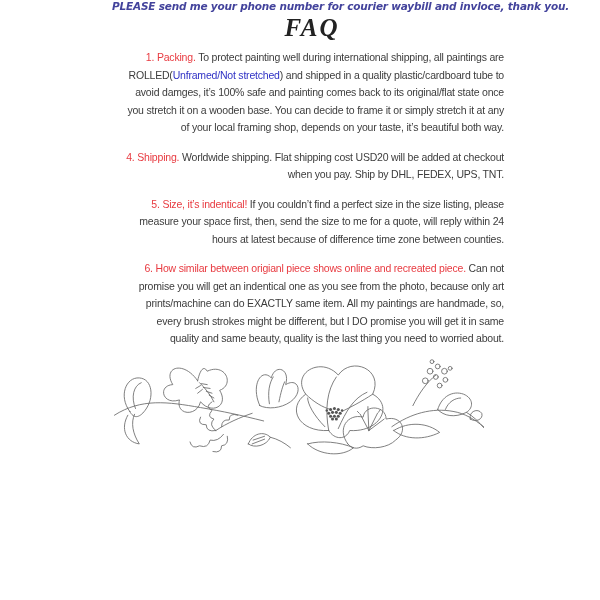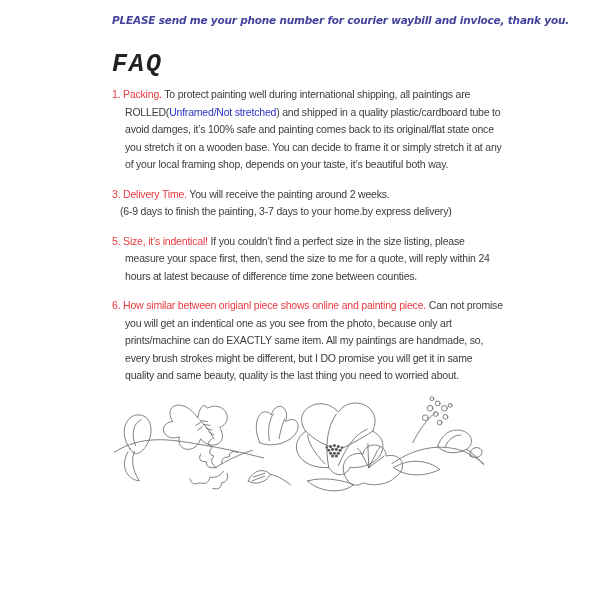--- a/index.html
+++ b/index.html
@@ -10,47 +10,47 @@
   }
   *{margin:0;padding:0;box-sizing:border-box;}
   html,body{width:600px;height:600px;}
   body{
     background:#ffffff;
     overflow:hidden;
     font-family:"Liberation Sans",sans-serif;
   }
   .page{
     width:600px;height:600px;
-    padding-top:14px;
     position:relative;
   }
   .content{
     padding-left:112px;
     width:512px;
   }
   .top-note{
     font-family:"DejaVu Sans",sans-serif;
     font-style:italic;
     font-weight:600;
     font-size:10.5px;
     letter-spacing:-0.2px;
     color:var(--note-ink);
     white-space:nowrap;
   }
   .faq-heading{
-    font-family:Liberation Mono, monospace;
+    font-family:Liberation Serif, serif;
     font-style:italic;
     font-weight:600;
     font-size:25px;
     letter-spacing:2px;
     color:#222;
-    margin-top:24px;
+    margin-top:2px;
     margin-bottom:7px;
+    text-align:center;
   }
-  .faq-list{ width:392px; }
+  .faq-list{ width:392px;text-align:right; }
   .faq-item{
     font-size:10.5px;
     line-height:17.5px;
     letter-spacing:-0.2px;
     color:var(--body-ink);
     padding-left:13px;
     text-indent:-13px;
     margin-bottom:12px;
   }
   .faq-item:last-child{margin-bottom:0;}
@@ -77,37 +77,36 @@
 
     <div class="faq-list">
 
       <div class="faq-item">
         <span class="num">1.</span>
         <span class="title">Packing.</span>
         <span class="body">To protect painting well during international shipping, all paintings are ROLLED(</span><span class="link">Unframed/Not stretched</span><span class="body">) and shipped in a quality plastic/cardboard tube to avoid damges, it’s 100% safe and painting comes back to its original/flat state once you stretch it on a wooden base. You can decide to frame it or simply stretch it at any of your local framing shop, depends on your taste, it’s beautiful both way.</span>
       </div>
 
 
+
       <div class="faq-item">
-        <span class="num">3.</span>
-        <span class="title">Delivery Time.</span>
-        <span class="body">You will receive the painting around 2 weeks.</span>
-        <div class="sub-line">(6-9 days to finish the painting, 3-7 days to your home.by express delivery)</div>
+        <span class="num">4.</span>
+        <span class="title">Shipping.</span>
+        <span class="body">Worldwide shipping. Flat shipping cost USD20 will be added at checkout when you pay. Ship by DHL, FEDEX, UPS, TNT.</span>
       </div>
-
 
       <div class="faq-item">
         <span class="num">5.</span>
         <span class="title">Size, it’s indentical!</span>
         <span class="body">If you couldn’t find a perfect size in the size listing, please measure your space first, then, send the size to me for a quote, will reply within 24 hours at latest because of difference time zone between counties.</span>
       </div>
 
       <div class="faq-item">
         <span class="num">6.</span>
-        <span class="title">How similar between origianl piece shows online and painting piece.</span>
+        <span class="title">How similar between origianl piece shows online and recreated piece.</span>
         <span class="body">Can not promise you will get an indentical one as you see from the photo, because only art prints/machine can do EXACTLY same item. All my paintings are handmade, so, every brush strokes might be different, but I DO promise you will get it in same quality and same beauty, quality is the last thing you need to worried about.</span>
       </div>
 
     </div>
   </div>
 
   <svg class="flowers" width="400" height="110" viewBox="0 0 400 115" aria-hidden="true">
     <g fill="none" stroke="#6b6b6b" stroke-width="0.9" stroke-linecap="round" stroke-linejoin="round">
 
       <path d="M6,64 C34,46 62,50 96,56 C120,60 138,64 162,70"></path>

